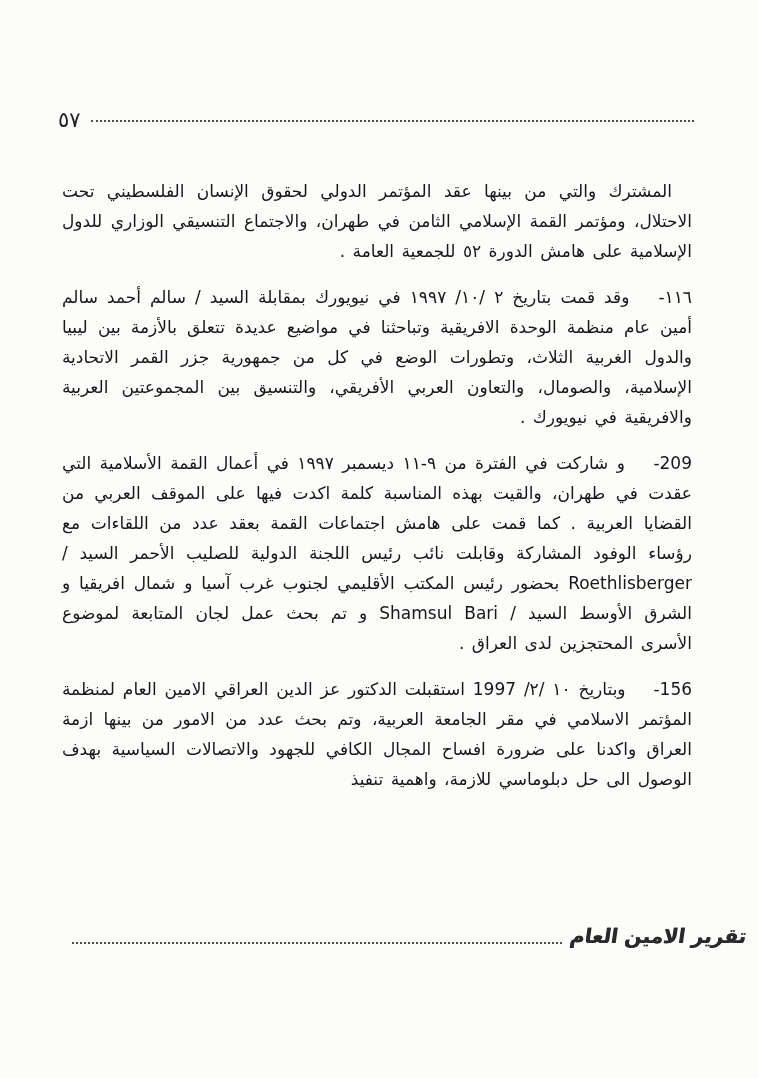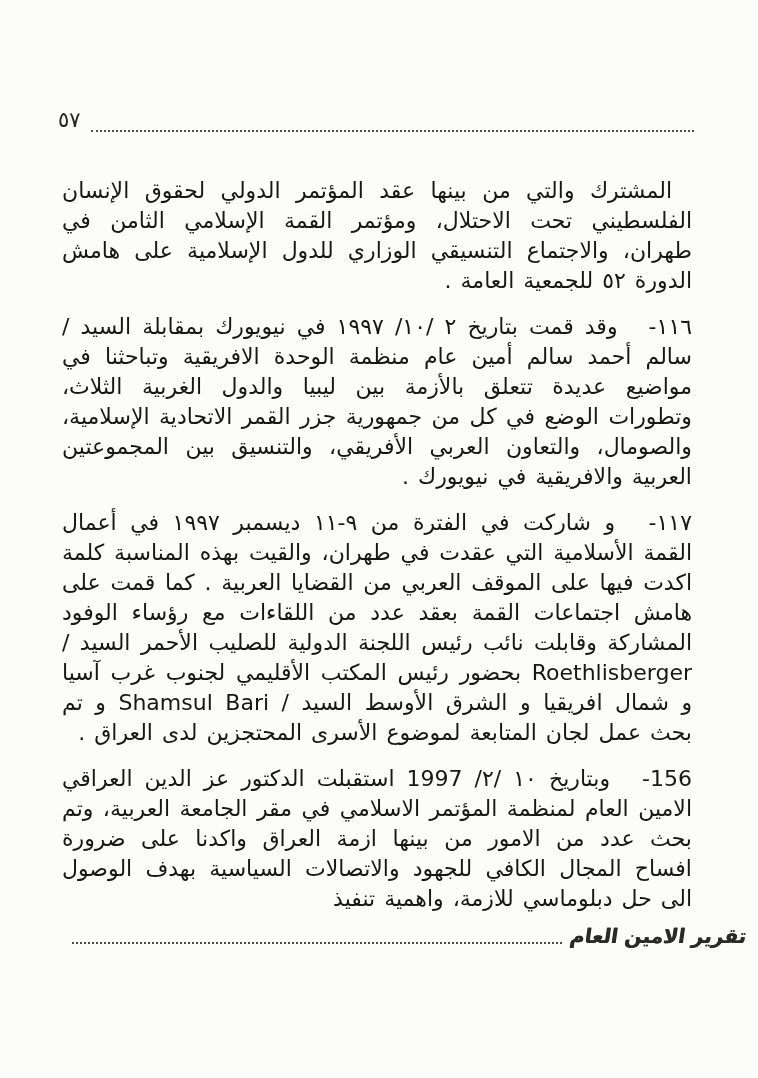--- a/index.html
+++ b/index.html
@@ -17,21 +17,21 @@
     direction:rtl;
   }
 
   
   .page-header {
     position:absolute;
     top:108px;
     left:58px;
     width:636px;
     display:flex;
-    align-items:flex-end;
+    align-items:flex-start;
     gap:10px;
     direction:ltr;
   }
   .page-number {
     font-size:21px;
     color:#242424;
     letter-spacing:2px;
     white-space:nowrap;
   }
   .header-rule {
@@ -42,21 +42,21 @@
   }
 
   
   .doc-body {
     position:absolute;
     top:176px;
     right:66px;
     left:62px;
     direction:rtl;
     text-align:justify;
-    font-size:22px;
+    font-size:17px;
     line-height:30px;
     color:#171717;
   }
   .para {
     margin-bottom:16px;
     word-spacing:2px;
   }
   .para-num {
     white-space:nowrap;
     margin-left:20px;
@@ -105,21 +105,21 @@
     <p class="para">
       <span class="para-num"></span><span>المشترك والتي من بينها عقد المؤتمر الدولي لحقوق الإنسان الفلسطيني تحت الاحتلال، ومؤتمر القمة الإسلامي الثامن في طهران، والاجتماع التنسيقي الوزاري للدول الإسلامية على هامش الدورة ٥٢ للجمعية العامة .</span>
     </p>
 
     <p class="para">
       <span class="para-num">١١٦-</span>
       <span>وقد قمت بتاريخ ٢ /١٠/ ١٩٩٧ في نيويورك بمقابلة السيد / سالم أحمد سالم أمين عام منظمة الوحدة الافريقية وتباحثنا في مواضيع عديدة تتعلق بالأزمة بين ليبيا والدول الغربية الثلاث، وتطورات الوضع في كل من جمهورية جزر القمر الاتحادية الإسلامية، والصومال، والتعاون العربي الأفريقي، والتنسيق بين المجموعتين العربية والافريقية في نيويورك .</span>
     </p>
 
     <p class="para">
-      <span class="para-num">١١٧-</span>
+      <span class="para-num">209-</span>
       <span>و شاركت في الفترة من ٩-١١ ديسمبر ١٩٩٧ في أعمال القمة الأسلامية التي عقدت في طهران، والقيت بهذه المناسبة كلمة اكدت فيها على الموقف العربي من القضايا العربية . كما قمت على هامش اجتماعات القمة بعقد عدد من اللقاءات مع رؤساء الوفود المشاركة وقابلت نائب رئيس اللجنة الدولية للصليب الأحمر السيد / Roethlisberger بحضور رئيس المكتب الأقليمي لجنوب غرب آسيا و شمال افريقيا و الشرق الأوسط السيد / Shamsul Bari و تم بحث عمل لجان المتابعة لموضوع الأسرى المحتجزين لدى العراق .</span>
     </p>
 
     <p class="para">
       <span class="para-num">156-</span>
       <span>وبتاريخ ١٠ /٢/ 1997 استقبلت الدكتور عز الدين العراقي الامين العام لمنظمة المؤتمر الاسلامي في مقر الجامعة العربية، وتم بحث عدد من الامور من بينها ازمة العراق واكدنا على ضرورة افساح المجال الكافي للجهود والاتصالات السياسية بهدف الوصول الى حل دبلوماسي للازمة،  واهمية تنفيذ</span>
     </p>
 
   </main>
 

